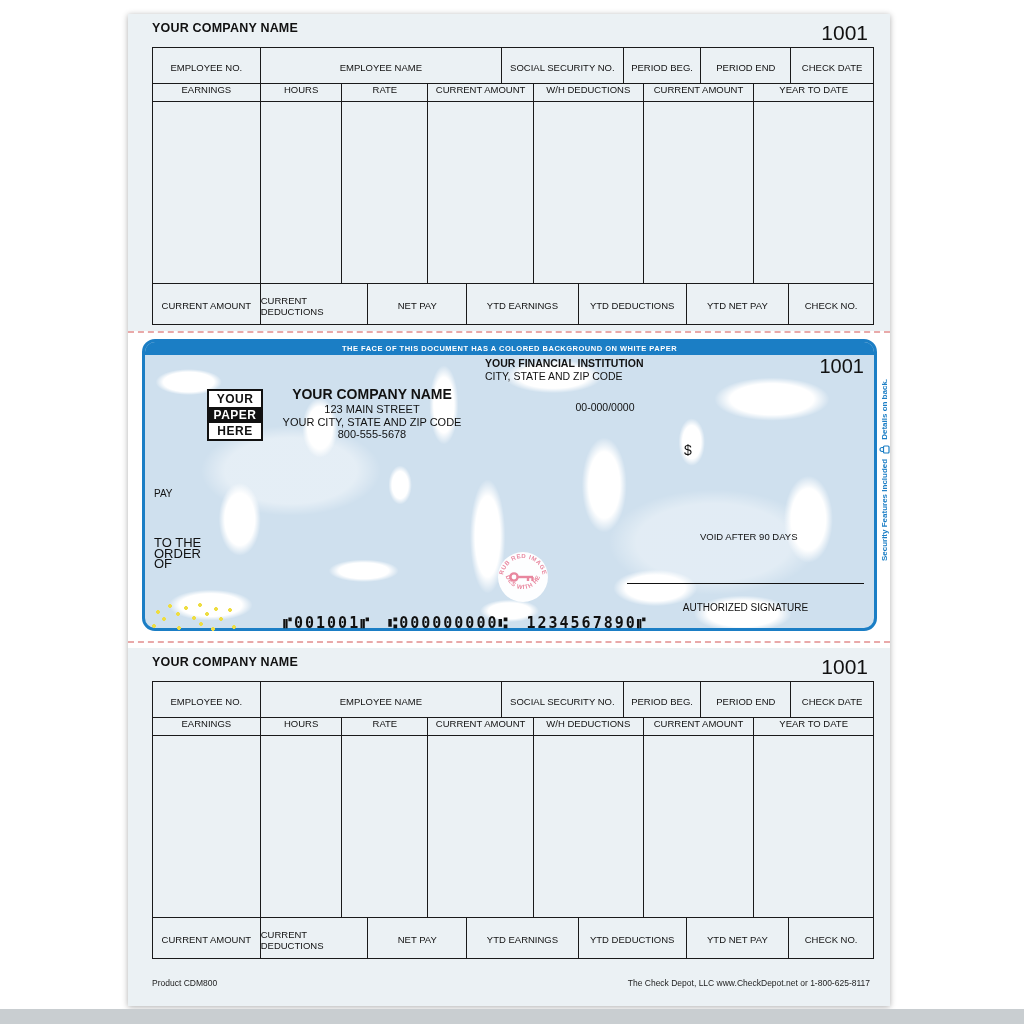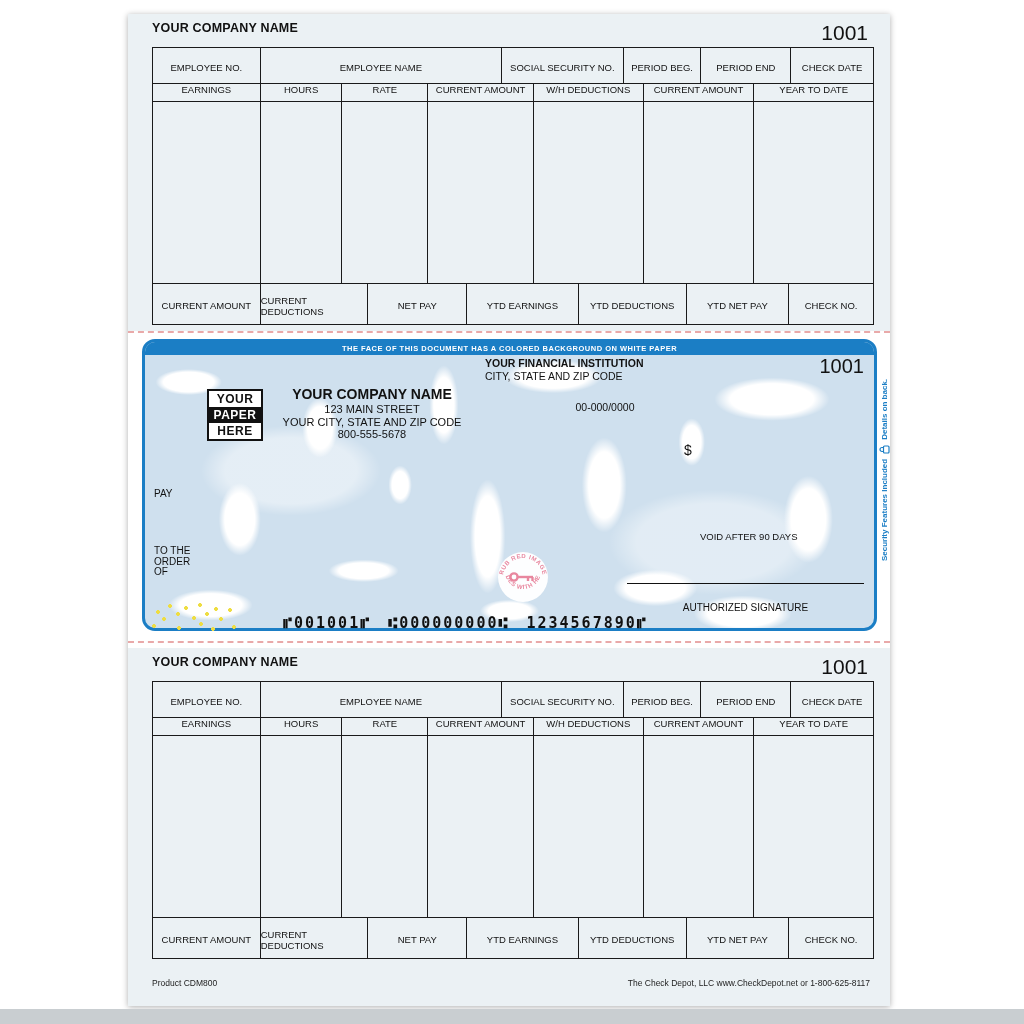--- a/index.html
+++ b/index.html
@@ -63,21 +63,21 @@
   .bank-addr{font-size:10.5px;margin-top:1px;}
   .fraction{position:absolute;left:340px;top:59px;width:240px;text-align:center;font-size:10.5px;color:#111;}
   .logo-box{position:absolute;left:62px;top:47px;width:52px;border:2px solid #111;background:#fff;text-align:center;}
   .logo-row{font-size:12px;font-weight:bold;letter-spacing:.5px;line-height:16px;color:#111;background:#fff;}
   .logo-mid{background:#111;color:#fff;}
   .company-block{position:absolute;left:114px;top:45px;width:226px;text-align:center;font-size:11px;
                  color:#111;line-height:12.5px;}
   .company-name{font-size:14px;font-weight:bold;line-height:15px;margin-bottom:1px;}
   .dollar{position:absolute;left:539px;top:100px;font-size:14px;color:#111;}
   .pay-label{position:absolute;left:9px;top:146px;font-size:10px;color:#111;}
-  .order-label{position:absolute;left:9px;top:204px;font-size:10px;line-height:10.5px;color:#111;}
+  .order-label{position:absolute;left:9px;top:196px;font-size:13px;line-height:10.5px;color:#111;}
   .void-label{position:absolute;left:555px;top:189px;font-size:9.5px;color:#111;}
   .sig-area{position:absolute;left:482px;top:241px;width:237px;text-align:center;}
   .sig-line{border-top:1.5px solid #111;}
   .sig-label{font-size:10px;color:#111;margin-top:18px;}
   .seal{position:absolute;left:352px;top:209px;}
 
   
   .security-strip{position:absolute;left:646px;top:449px;width:220px;height:14px;transform:rotate(-90deg);
                   display:flex;align-items:center;justify-content:center;gap:5px;color:#1b7ec5;
                   font-size:8px;font-weight:bold;white-space:nowrap;}

